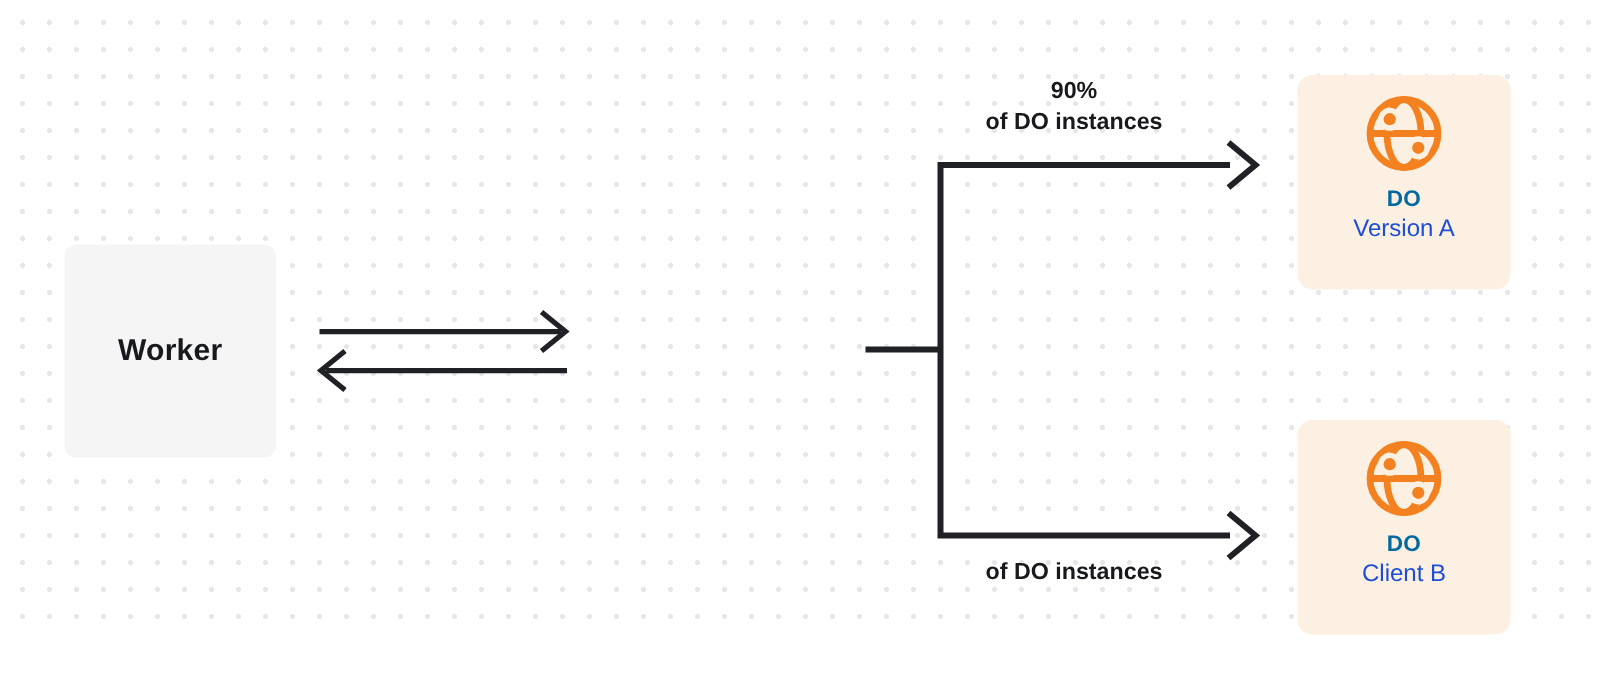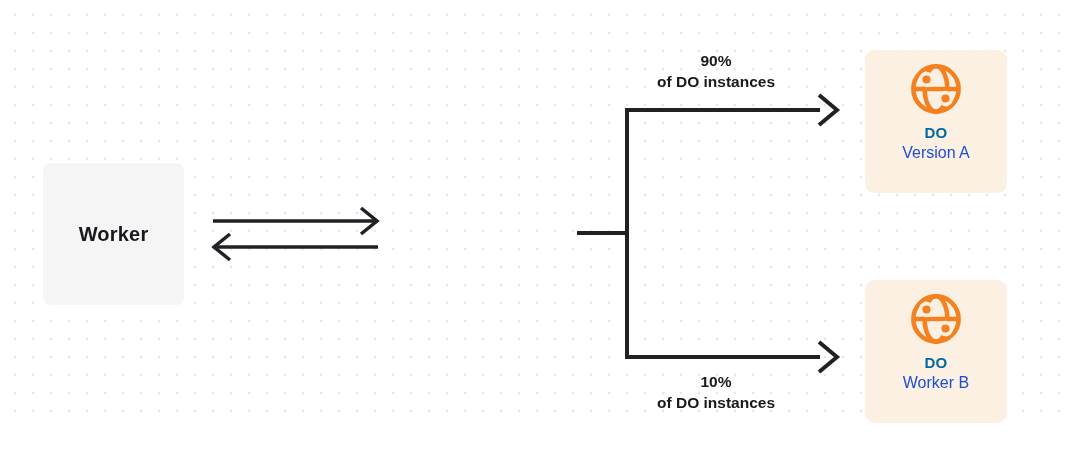--- a/index.html
+++ b/index.html
@@ -111,21 +111,20 @@
       <path d="M819 95 L837 110 L819 125" stroke-width="4"></path>
       <path d="M819 342 L837 357 L819 372" stroke-width="4"></path>
     </g>
   </svg>
 
   <div class="edge-label edge-label-top">
     <div>90%</div>
     <div>of DO instances</div>
   </div>
   <div class="edge-label edge-label-bottom">
-    <div>10%</div>
     <div>of DO instances</div>
   </div>
 
   <div class="node node-client">
     <span class="node-label">Worker</span>
   </div>
 
 
   <div class="node node-do node-do-a">
     <svg width="58" height="58" viewBox="0 0 64 64">
@@ -149,16 +148,16 @@
         <circle cx="32" cy="32" r="25"></circle>
         <ellipse cx="32" cy="32" rx="12.5" ry="25"></ellipse>
         <path d="M7.5 32 H56.5"></path>
       </g>
       <circle cx="21.5" cy="21.5" r="8.5" fill="#fbf0e1"></circle>
       <circle cx="21.5" cy="21.5" r="4.5" fill="#F48120"></circle>
       <circle cx="42.5" cy="42.5" r="8.5" fill="#fbf0e1"></circle>
       <circle cx="42.5" cy="42.5" r="4.5" fill="#F48120"></circle>
     </svg>
     <span class="node-title">DO</span>
-    <span class="node-subtitle">Worker B</span>
+    <span class="node-subtitle">Client B</span>
   </div>
 
 </div>
 
 </body></html>

